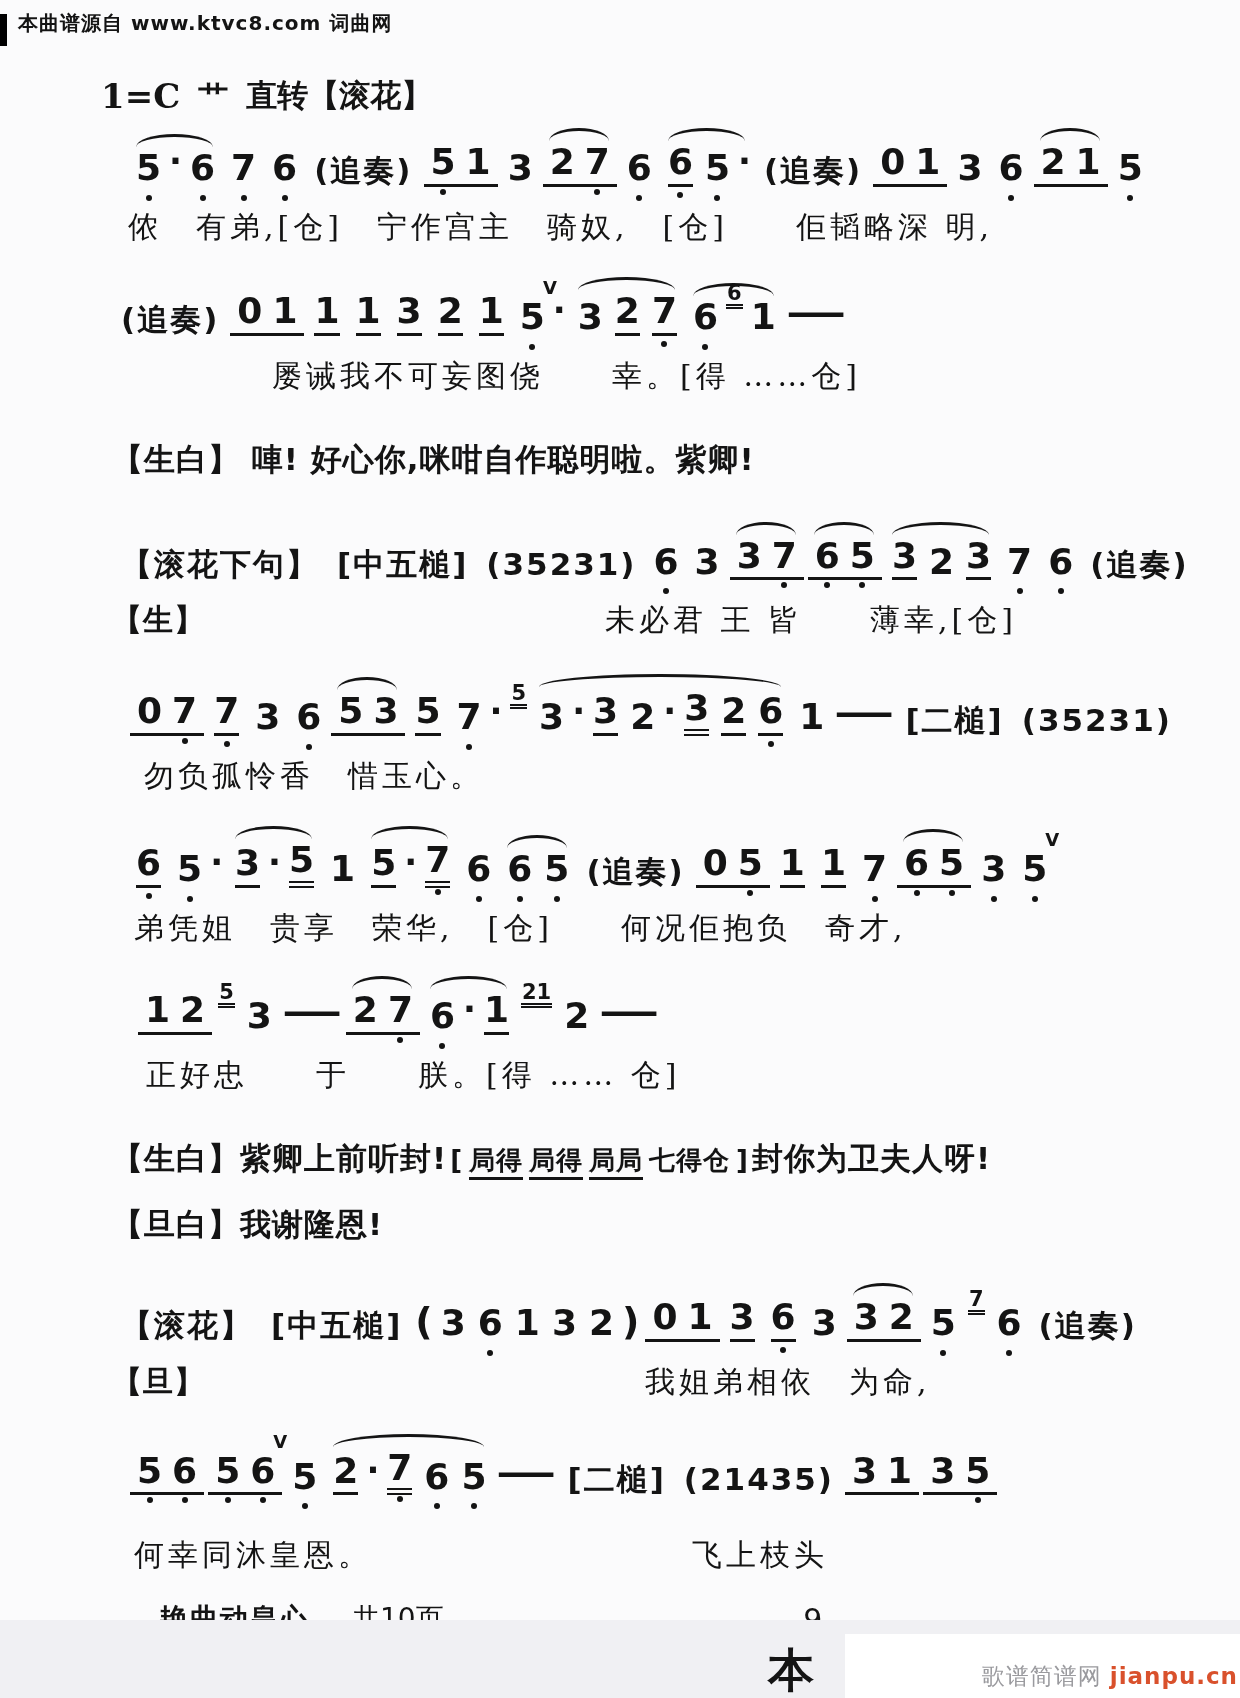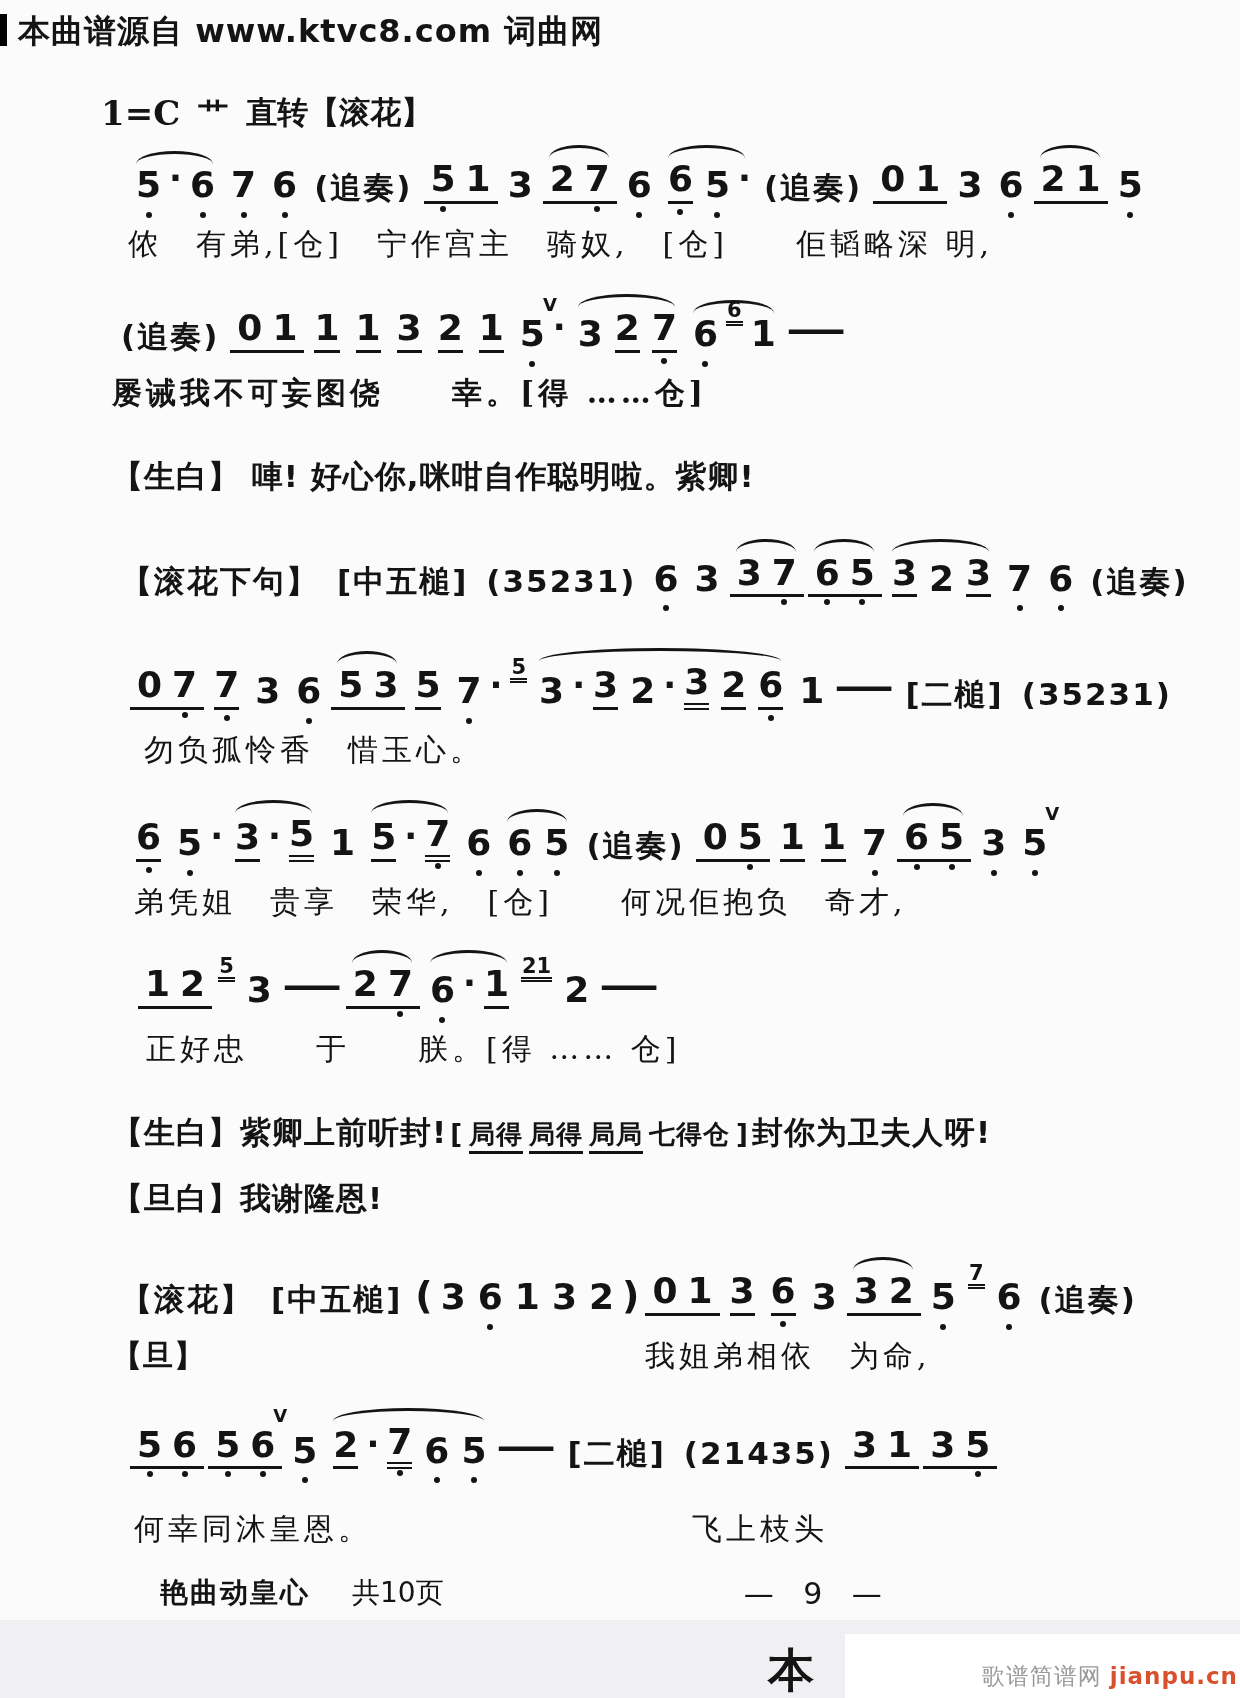--- a/index.html
+++ b/index.html
@@ -7,21 +7,21 @@
     --wm_gray:#9a9a9e; --wm_orange:#d9512c;
   }
   *{box-sizing:border-box; margin:0; padding:0;}
   html,body{width:1240px;}
   body{
     position:relative; width:1240px; height:1698px; overflow:hidden;
     background:var(--page_bg); color:var(--ink);
     font-family:"DejaVu Sans","Liberation Sans",sans-serif;
   }
   .sliver{position:absolute; left:0; top:14px; width:7px; height:32px; background:#000;}
-  .hdr{margin:10px 2px 0 18px; font-size:32px; font-weight:bold; letter-spacing:1px;}
+  .hdr{margin:10px 2px 0 18px; font-size:20px; font-weight:bold; letter-spacing:1px;}
   .keyline{margin:38px 0 0 101px; font-size:31px; font-weight:bold; display:flex; align-items:center; gap:18px;}
   .keyline .key{font-size:34px; font-family:"DejaVu Serif","Liberation Serif",serif;}
   .keyline .meter{font-size:30px;}
 
   
   .mrow{
     display:flex; align-items:flex-end; white-space:nowrap;
     font-weight:bold; font-size:36px; line-height:1.05;
     padding:22px 0 18px;
   }
@@ -50,21 +50,21 @@
   .llabel{font-family:"DejaVu Sans","Liberation Sans",sans-serif; font-weight:bold; letter-spacing:1px;}
   .ltext,.ltext2{display:inline-block;}
 
   
   .drow{font-weight:bold; font-size:31px; letter-spacing:1px; white-space:nowrap;}
   .perc{font-size:26px; margin:0 3px;}
   .du{border-bottom:3px solid var(--ink); padding-bottom:2px;}
 
   
   .b-s1{margin:4px 0 0 128px;}
-  .b-s2{margin:22px 0 0 112px;} .b-s2 .ltext{font-weight:bold;}
+  .b-s2{margin:22px 0 0 112px;} .b-s2 .ltext{margin-left:160px;}
   .b-d1{margin:42px 0 0 112px;}
   .b-s3{margin:34px 16px 0 112px;} .b-s3 .ltext{margin-left:400px;}
   .b-s4{margin:26px 0 0 128px;} .b-s4 .ltext{margin-left:16px;}
   .b-s5{margin:22px 0 0 128px;} .b-s5 .ltext{margin-left:6px;}
   .b-s6{margin:20px 0 0 136px;} .b-s6 .ltext{margin-left:10px;}
   .b-d2{margin:42px 0 0 112px;}
   .b-d3{margin:24px 0 0 112px;}
   .b-s7{margin:30px 0 0 112px;} .b-s7 .ltext{margin-left:440px;}
   .b-s8{margin:24px 0 0 128px;} .b-s8 .ltext{margin-left:6px;margin-top:20px;} .b-s8 .ltext2{margin-left:320px;}
 
@@ -243,20 +243,23 @@
         <span class="nt u1"><span>3</span></span>
       </span>
       <span class="grp">
         <span class="nt"><span>7</span><span class="lod"></span></span>
       </span>
       <span class="grp">
         <span class="nt"><span>6</span><span class="lod"></span></span>
       </span>
       <span class="lab">(追奏)</span>
     </div>
+  <div class="lrow">
+    <span class="llabel">【生】</span><span class="ltext">未必君 王 皆　　薄幸,[仓]</span>
+  </div>
 </div>
 
 <div class="b-s4">
   <div class="mrow">
       <span class="grp">
         <span class="bm">
           <span class="nt"><span>0</span></span>
           <span class="nt"><span>7</span><span class="lod"></span></span>
         </span>
       </span>

